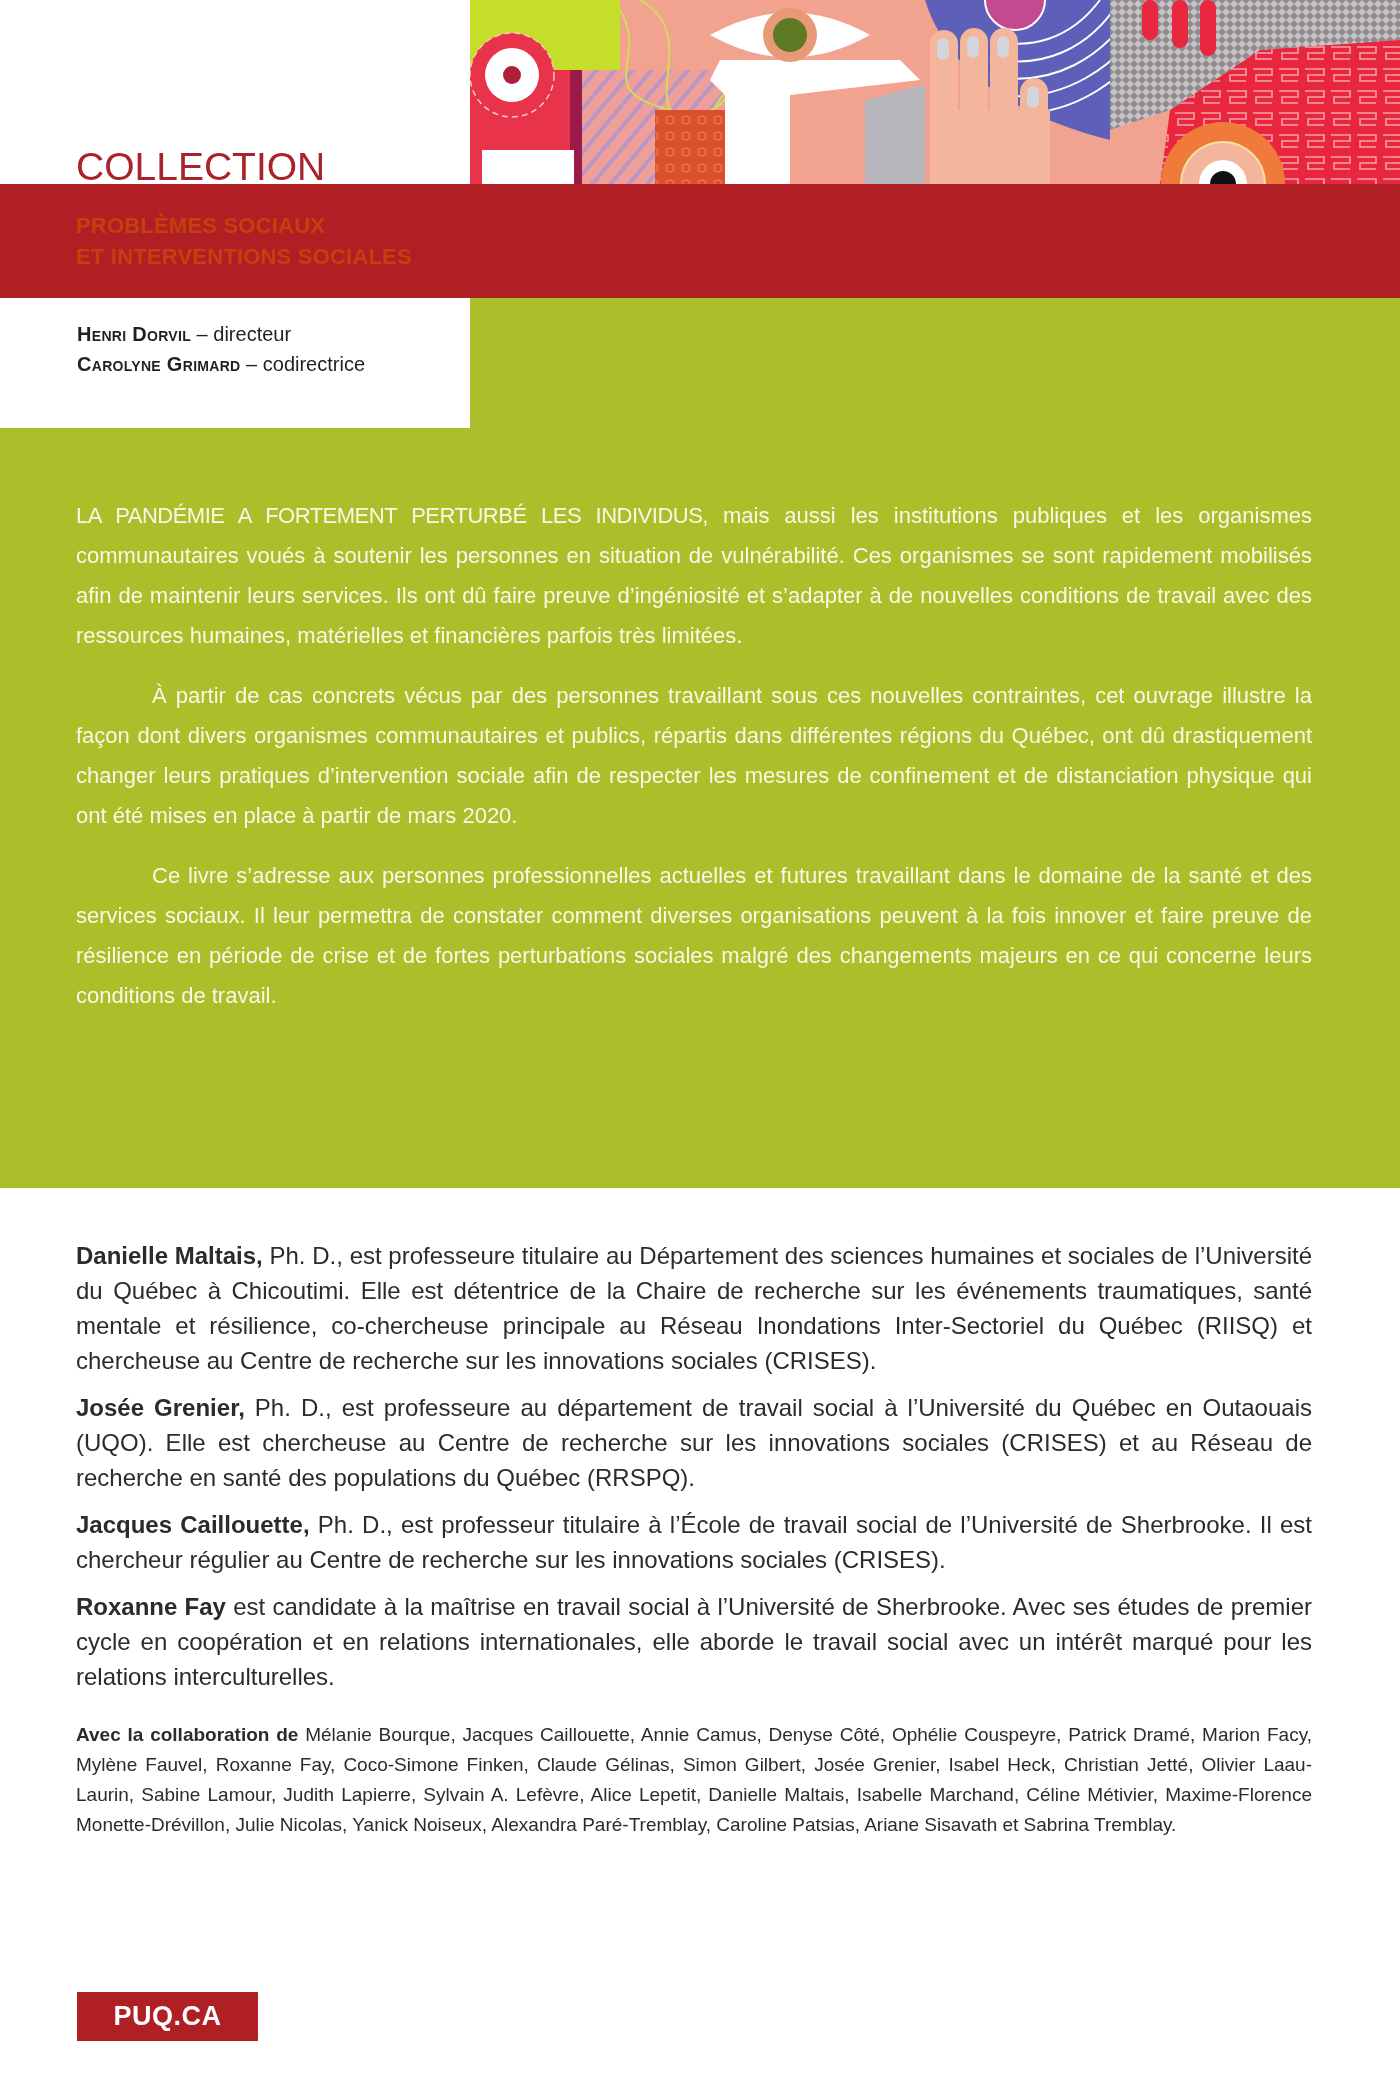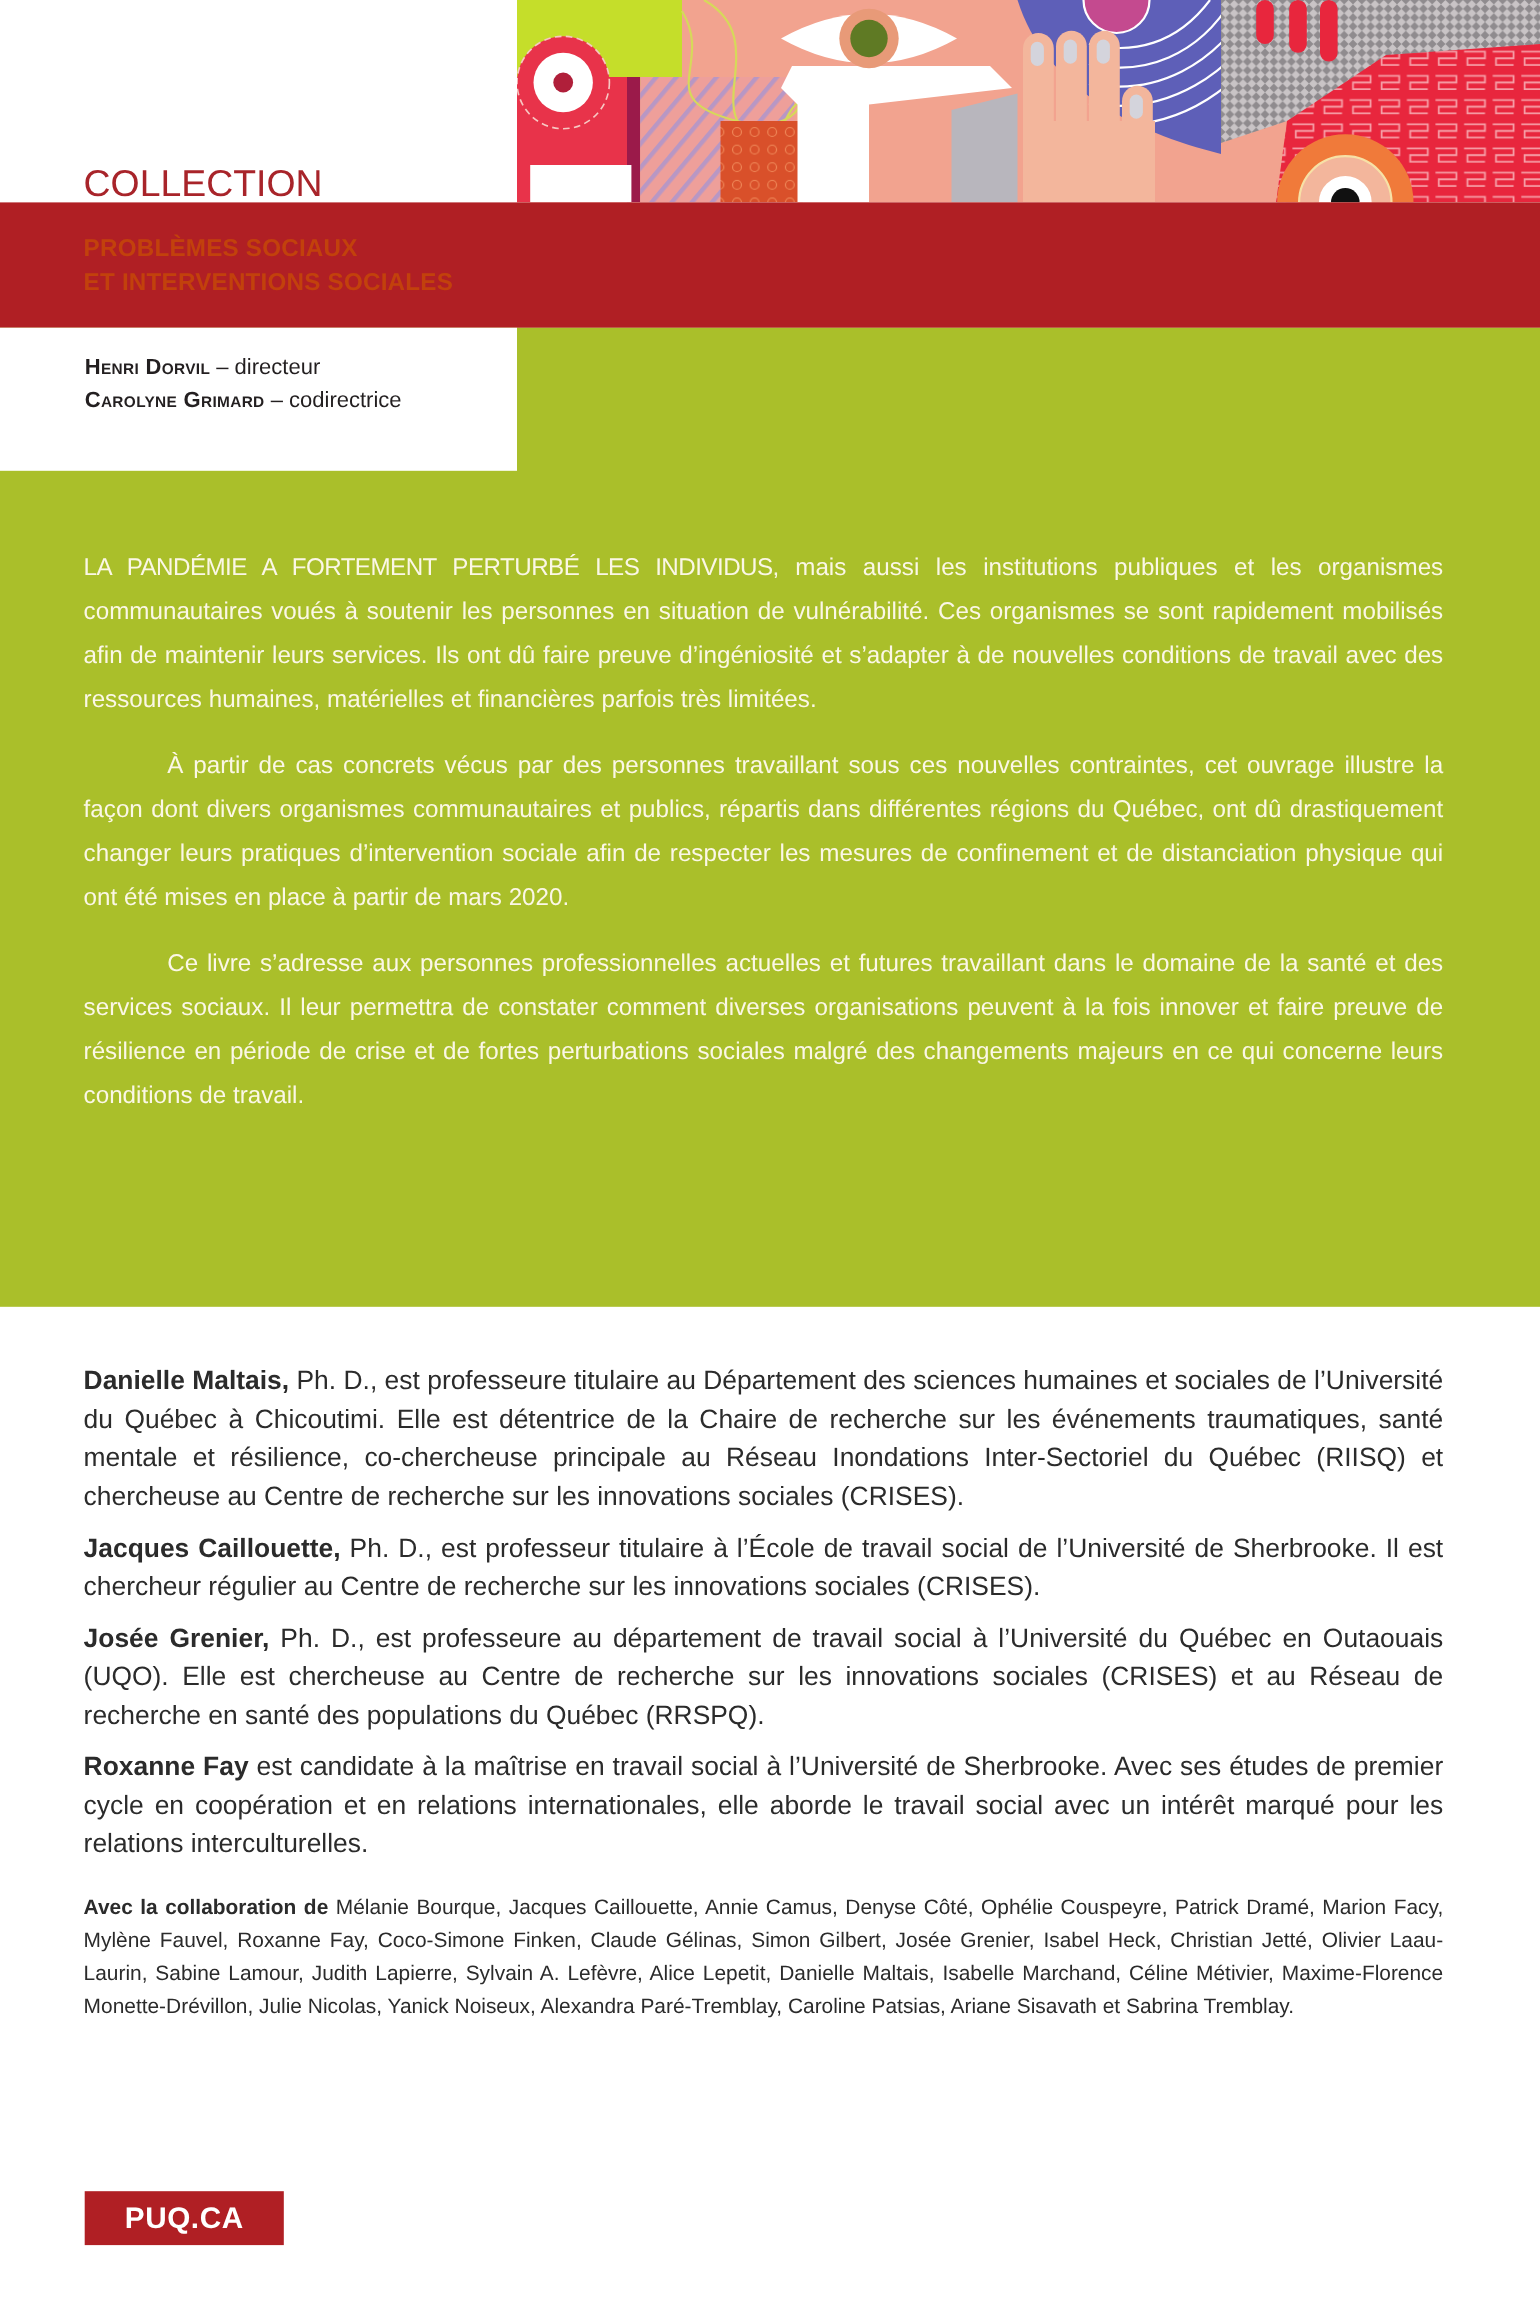--- a/index.html
+++ b/index.html
@@ -9,21 +9,21 @@
     font-family: "Liberation Sans", "DejaVu Sans", sans-serif;
   }
   .abs { position: absolute; }
 
   
   .art { left: 470px; top: 0; width: 930px; height: 184px; overflow: hidden; background: #f2a38f; }
   .art svg { display: block; }
 
   
   .collection-title {
-    left: 76px; top: 150px; font-size: 34px; line-height: 34px;
+    left: 76px; top: 150px; font-size: 39px; line-height: 34px;
     color: #a8242a; letter-spacing: 0px; font-weight: normal;
     font-family: "Liberation Sans", sans-serif;
   }
 
   
   .red-band { left: 0; top: 184px; width: 1400px; height: 114px; background: #b01f24; }
   .series-title {
     left: 76px; top: 210px; color: #c2410c; font-weight: bold;
     font-size: 22px; line-height: 31px; letter-spacing: 0.2px;
   }
@@ -169,22 +169,22 @@
 </div>
 
 <div class="abs summary">
   <p><span class="lead">LA PANDÉMIE A FORTEMENT PERTURBÉ LES INDIVIDUS,</span><span> mais aussi les institutions publiques et les organismes communautaires voués à soutenir les personnes en situation de vulnérabilité. Ces organismes se sont rapidement mobilisés afin de maintenir leurs services. Ils ont dû faire preuve d’ingéniosité et s’adapter à de nouvelles conditions de travail avec des ressources humaines, matérielles et financières parfois très limitées.</span></p>
   <p class="indent">À partir de cas concrets vécus par des personnes travaillant sous ces nouvelles contraintes, cet ouvrage illustre la façon dont divers organismes communautaires et publics, répartis dans différentes régions du Québec, ont dû drastiquement changer leurs pratiques d’intervention sociale afin de respecter les mesures de confinement et de distanciation physique qui ont été mises en place à partir de mars 2020.</p>
   <p class="indent">Ce livre s’adresse aux personnes professionnelles actuelles et futures travaillant dans le domaine de la santé et des services sociaux. Il leur permettra de constater comment diverses organisations peuvent à la fois innover et faire preuve de résilience en période de crise et de fortes perturbations sociales malgré des changements majeurs en ce qui concerne leurs conditions de travail.</p>
 </div>
 
 <div class="abs authors">
   <p><b>Danielle Maltais,</b><span> Ph. D., est professeure titulaire au Département des sciences humaines et sociales de l’Université du Québec à Chicoutimi. Elle est détentrice de la Chaire de recherche sur les événements traumatiques, santé mentale et résilience, co-chercheuse principale au Réseau Inondations Inter-Sectoriel du Québec (RIISQ) et chercheuse au Centre de recherche sur les innovations sociales (CRISES).</span></p>
+  <p><b>Josée Grenier,</b><span> Ph. D., est professeure au département de travail social à l’Université du Québec en Outaouais (UQO). Elle est chercheuse au Centre de recherche sur les innovations sociales (CRISES) et au Réseau de recherche en santé des populations du Québec (RRSPQ).</span></p>
   <p><b>Jacques Caillouette,</b><span> Ph. D., est professeur titulaire à l’École de travail social de l’Université de Sherbrooke. Il est chercheur régulier au Centre de recherche sur les innovations sociales (CRISES).</span></p>
-  <p><b>Josée Grenier,</b><span> Ph. D., est professeure au département de travail social à l’Université du Québec en Outaouais (UQO). Elle est chercheuse au Centre de recherche sur les innovations sociales (CRISES) et au Réseau de recherche en santé des populations du Québec (RRSPQ).</span></p>
   <p><b>Roxanne Fay</b><span> est candidate à la maîtrise en travail social à l’Université de Sherbrooke. Avec ses études de premier cycle en coopération et en relations internationales, elle aborde le travail social avec un intérêt marqué pour les relations interculturelles.</span></p>
 </div>
 
 <div class="abs collab">
   <b>Avec la collaboration de</b><span> Mélanie Bourque, Jacques Caillouette, Annie Camus, Denyse Côté, Ophélie Couspeyre, Patrick Dramé, Marion Facy, Mylène Fauvel, Roxanne Fay, Coco-Simone Finken, Claude Gélinas, Simon Gilbert, Josée Grenier, Isabel Heck, Christian Jetté, Olivier Laau-Laurin, Sabine Lamour, Judith Lapierre, Sylvain A. Lefèvre, Alice Lepetit, Danielle Maltais, Isabelle Marchand, Céline Métivier, Maxime-Florence Monette-Drévillon, Julie Nicolas, Yanick Noiseux, Alexandra Paré-Tremblay, Caroline Patsias, Ariane Sisavath et Sabrina Tremblay.</span>
 </div>
 
 <div class="abs puq">PUQ.CA</div>
 
 </body></html>

